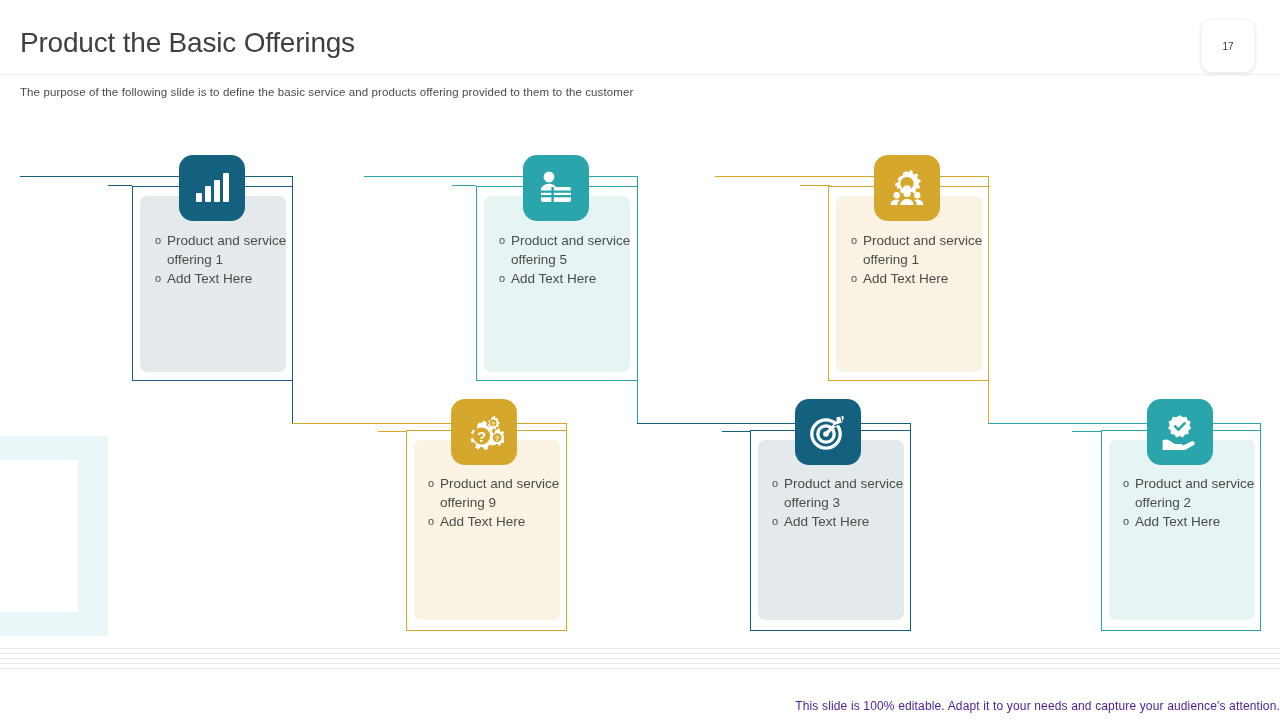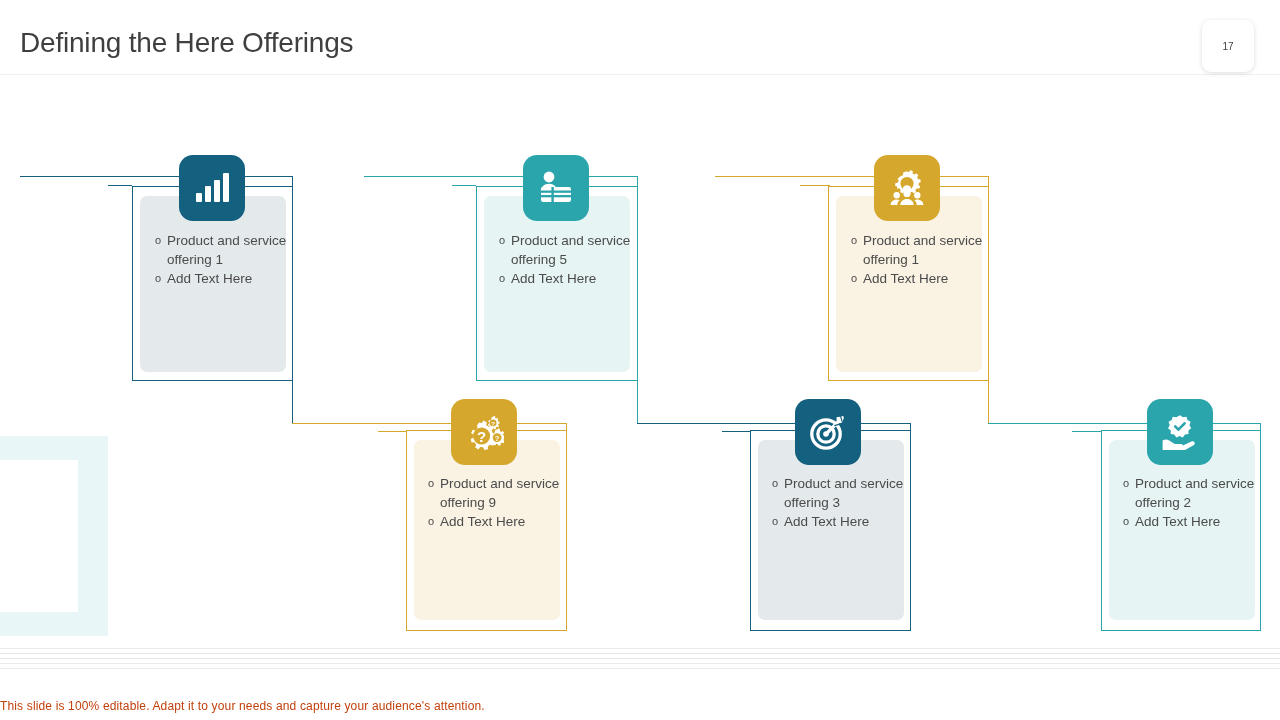--- a/index.html
+++ b/index.html
@@ -60,37 +60,38 @@
   .tile{
     position:absolute;width:66px;height:66px;border-radius:14px;
     display:flex;align-items:center;justify-content:center;
   }
   .tile svg{display:block;}
 
   
   .foot-lines{position:absolute;left:0;top:648px;width:1280px;height:22px;}
   .foot-lines i{position:absolute;left:0;width:1280px;height:1px;background:#e9e9e9;display:block;}
   .footer-note{
-    position:absolute;left:0;top:699px;width:1280px;text-align:left;
-    font-size:12px;color:#c2410c;letter-spacing:0.15px;
+    position:absolute;left:0;top:699px;width:1280px;text-align:right;
+    font-size:12px;color:#4c1d95;letter-spacing:0.15px;
   }
 </style>
 </head>
 <body>
 
 <div class="slide">
 
   <div class="deco-frame"></div>
   <div class="deco-frame-inner"></div>
 
   <div class="header">
-    <div class="page-title">Defining the Here Offerings</div>
+    <div class="page-title">Product the Basic Offerings</div>
     <div class="header-rule"></div>
     <div class="page-badge">17</div>
   </div>
+  <div class="subtitle">The purpose of the following slide  is to define the basic service and products offering provided to them to the customer</div>
 
   <svg class="wires" viewBox="0 0 1280 720" width="1280" height="720">
     <g fill="none" stroke-width="1" shape-rendering="crispEdges">
 
       <path d="M20,176 L292,176 L292,423" stroke="#14607F"></path>
       <path d="M108,185 L132,185" stroke="#14607F"></path>
 
       <path d="M364,176 L637,176 L637,423" stroke="#2BA5AC"></path>
       <path d="M452,185 L476,185" stroke="#2BA5AC"></path>
 

